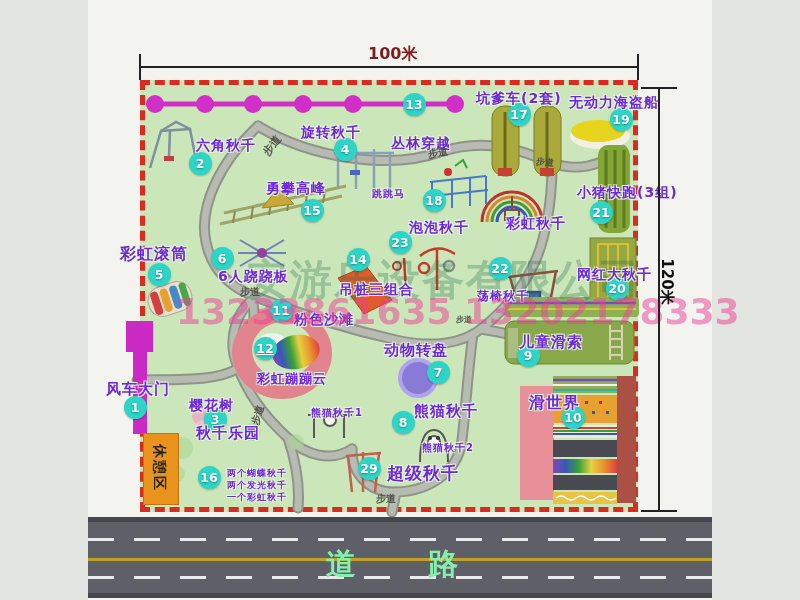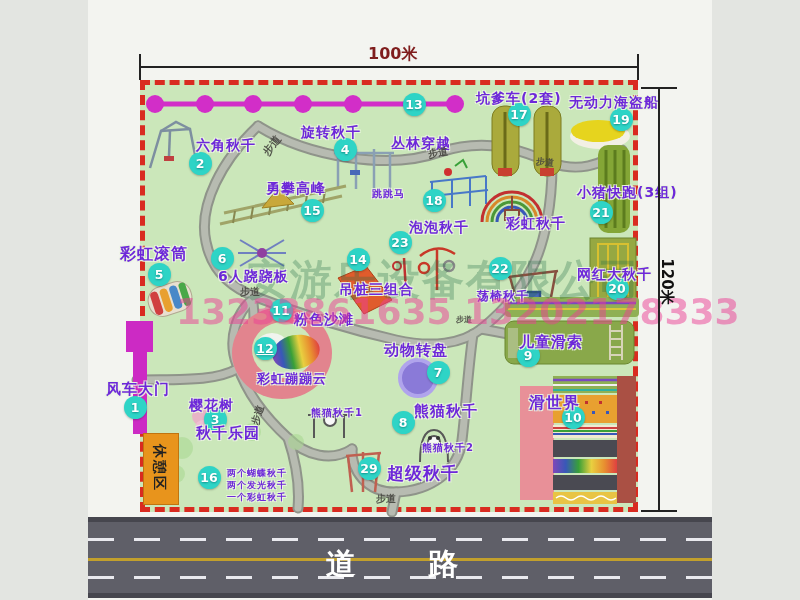--- a/index.html
+++ b/index.html
@@ -25,21 +25,21 @@
   .lbl{position:absolute;font-weight:bold;color:#6d28d9;white-space:nowrap;z-index:6;letter-spacing:1px;
        text-shadow:-1px -1px 0 rgba(235,245,225,.9),1px -1px 0 rgba(235,245,225,.9),-1px 1px 0 rgba(235,245,225,.9),1px 1px 0 rgba(235,245,225,.9);}
   .plbl{position:absolute;color:#45453f;font-weight:bold;white-space:nowrap;opacity:.9;z-index:6;}
   
   #wm-company{position:absolute;left:246px;top:252px;font-size:42px;font-weight:bold;color:rgba(35,110,70,.30);letter-spacing:2px;white-space:nowrap;z-index:5;}
   #wm-phone{position:absolute;left:176px;top:291px;font-size:36px;font-weight:bold;color:rgba(236,62,148,.50);white-space:nowrap;z-index:8;}
   
   #road{position:absolute;left:88px;top:517px;width:624px;height:81px;background:#5f5f68;border-top:5px solid #46464e;border-bottom:5px solid #46464e;box-sizing:border-box;z-index:4;}
   .lane-dash{position:absolute;left:0;width:100%;height:3px;background:repeating-linear-gradient(90deg,#e9e9ee 0 26px,transparent 26px 46px);}
   .lane-yellow{position:absolute;left:0;width:100%;height:3px;background:#c2a02c;top:36px;}
-  #road-label{position:absolute;left:0;top:22px;width:100%;text-align:center;font-size:30px;font-weight:bold;color:#ffffff;letter-spacing:16px;word-spacing:30px;z-index:5;}
+  #road-label{position:absolute;left:0;top:22px;width:100%;text-align:center;font-size:30px;font-weight:bold;color:#86efac;letter-spacing:16px;word-spacing:30px;z-index:5;}
 </style>
 </head>
 <body>
 
 <div id="stage">
   <div id="photo-col"></div>
 
 
   <div class="dimline-h"></div>
   <div class="dimtick-v" style="left:139px;"></div>

